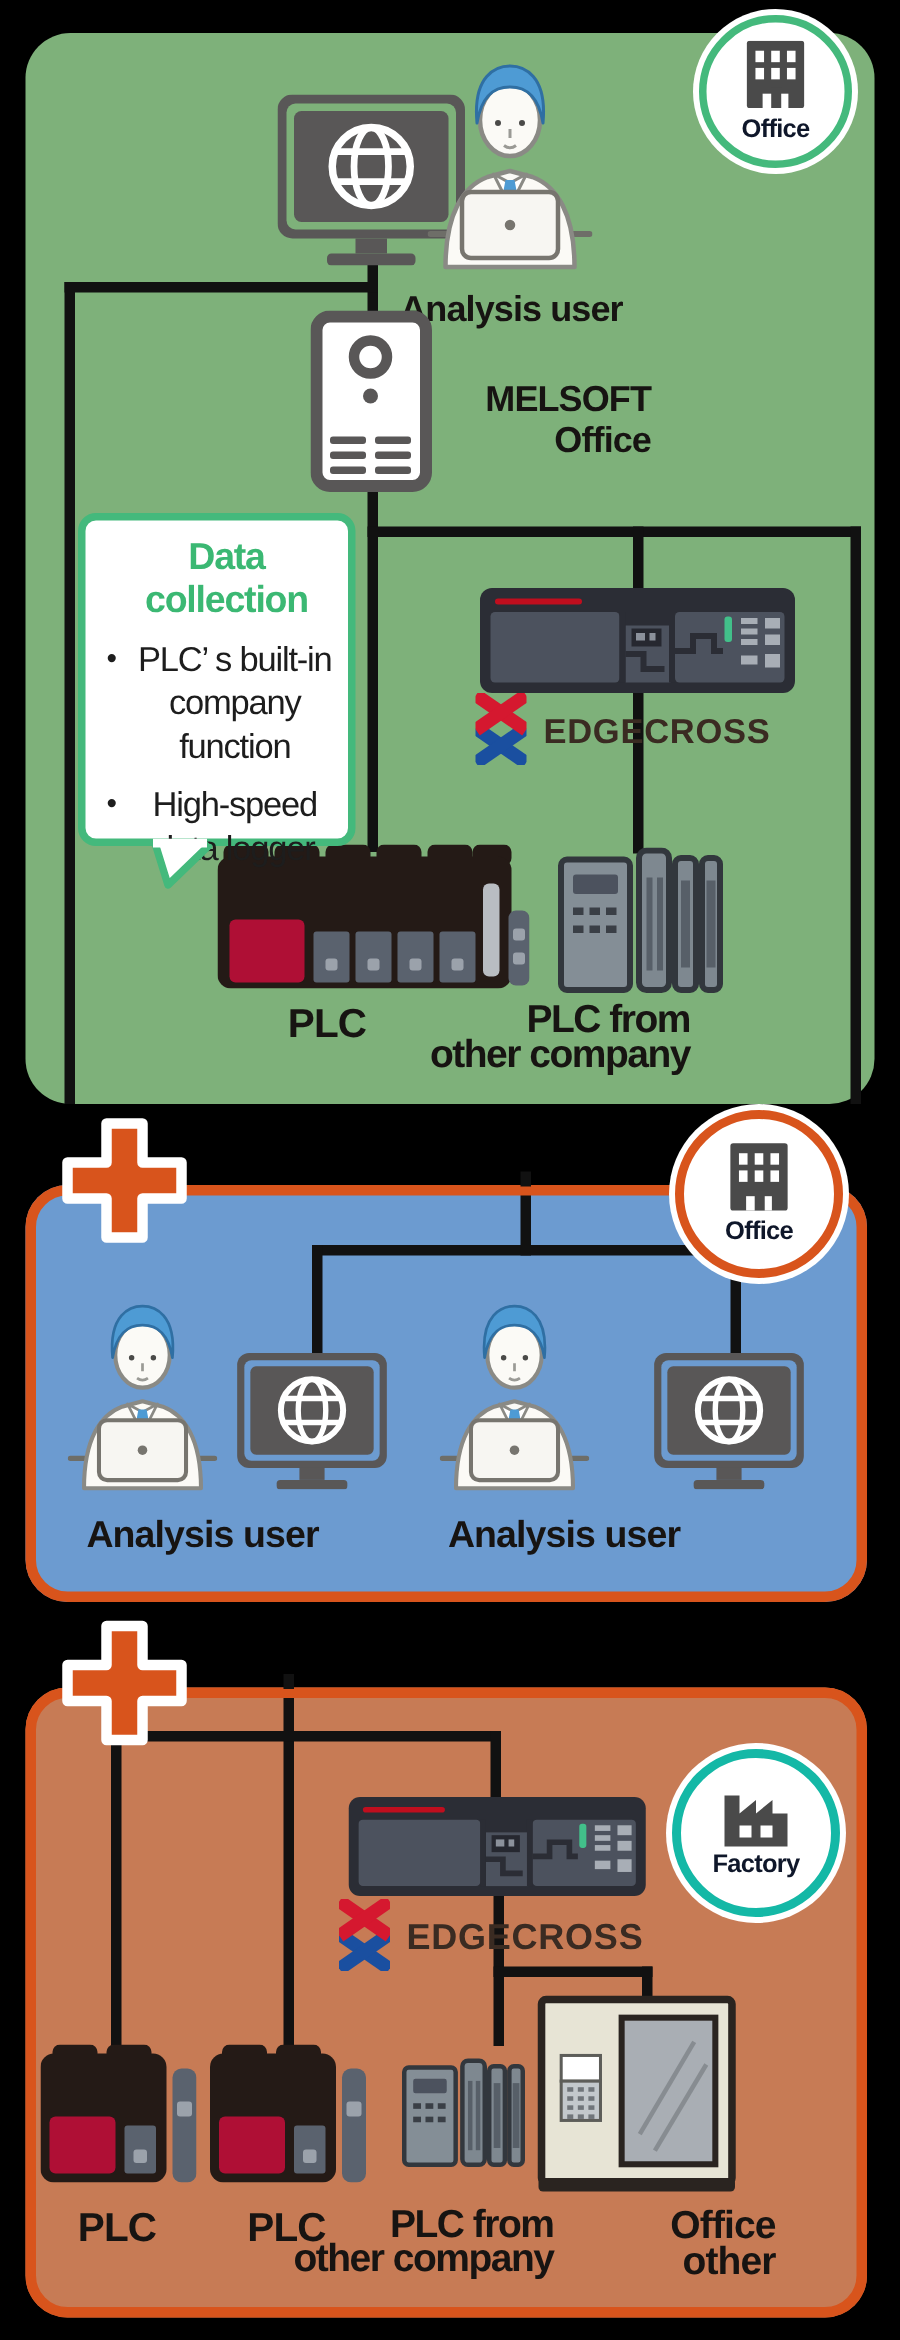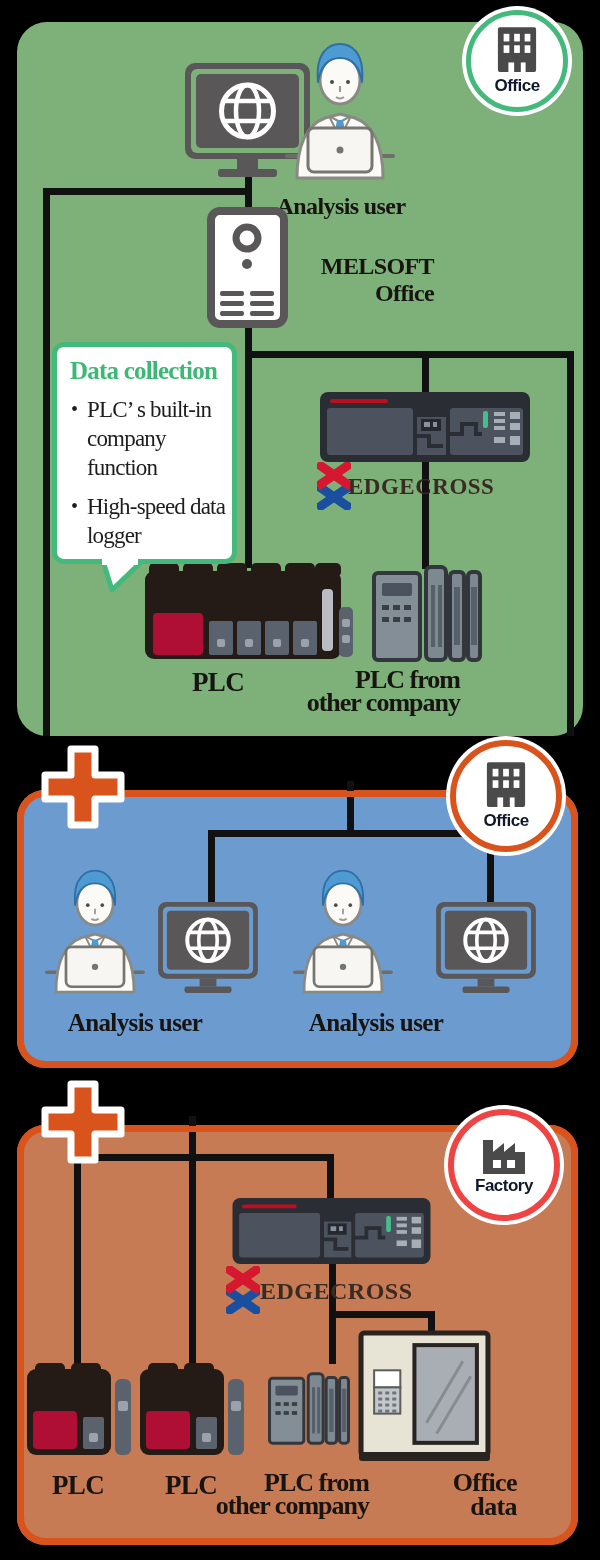--- a/index.html
+++ b/index.html
@@ -1,27 +1,27 @@
 <!DOCTYPE html>
 <html><head>
 <meta charset="utf-8">
 <style>
   html,body{margin:0;padding:0;background:#000;}
   body{width:600px;height:1560px;position:relative;font-family:"Liberation Sans",sans-serif;overflow:hidden;}
-  .panel{position:absolute;font-family:Liberation Serif, serif;}
+  .panel{position:absolute;}
   .panel.bordered::after{content:"";position:absolute;inset:0;border:7px solid #D8541C;border-radius:28px;pointer-events:none;}
   .line{position:absolute;background:#111;}
   .lbl{position:absolute;font-weight:800;color:#171412;text-align:center;letter-spacing:-0.6px;line-height:1.05;white-space:nowrap;}
   .badge{position:absolute;background:#fff;border-radius:50%;box-shadow:0 0 0 4px #fff;display:flex;flex-direction:column;align-items:center;justify-content:center;z-index:30;}
   .badge .badge-label{font-weight:800;font-size:17px;color:#0f172a;letter-spacing:-0.5px;margin-top:1px;}
-  .bubble{position:absolute;background:#fff;border:5px solid #44B97C;border-radius:12px;box-sizing:border-box;z-index:5;}
+  .bubble{position:absolute;background:#fff;border:5px solid #44B97C;border-radius:12px;box-sizing:border-box;z-index:5;text-align:center;}
   .bubble-title{font-weight:800;font-size:25px;color:#3BB873;letter-spacing:-0.8px;margin:10px 0 0 13px;}
   .bubble-item{position:relative;font-size:23px;font-weight:500;color:#1d1d1d;line-height:29px;letter-spacing:-0.8px;padding-left:18px;margin:10px 6px 0 12px;}
   .bullet-marker{position:absolute;left:2px;top:0;font-size:20px;}
-  .ec-text{position:absolute;font-weight:800;color:#3A2B22;letter-spacing:0.5px;white-space:nowrap;}
+  .ec-text{position:absolute;font-weight:800;color:#3A2B22;text-align:center;letter-spacing:0.5px;white-space:nowrap;}
   svg.icon{position:absolute;display:block;}
   .two-line div{white-space:nowrap;text-align:right;}
 </style>
 </head>
 <body>
 
 <svg width="0" height="0" style="position:absolute" aria-hidden="true">
   <defs>
     <symbol id="sym-monitor" viewBox="0 0 125 114">
       <rect x="0" y="0" width="125" height="96" rx="10" fill="#595757"></rect>
@@ -339,21 +339,21 @@
   <div class="lbl two-line" style="left:172px;top:346px;width:180px;font-size:26px;line-height:23px;letter-spacing:-1px;">
     <div>PLC from</div>
     <div>other company</div>
   </div>
 
   <svg class="icon" style="left:341px;top:205px;" width="133" height="133">
       <use href="#sym-machine"></use>
     </svg>
   <div class="lbl two-line" style="left:320px;top:346px;width:180px;font-size:26px;line-height:24px;">
     <div>Office</div>
-    <div>data</div>
+    <div>other</div>
   </div>
 </div>
 
 <div class="line" style="left:347px;top:781px;width:7px;height:10px;z-index:20;"></div>
 <div class="line" style="left:189px;top:1116px;width:7px;height:10px;z-index:20;"></div>
 
 <svg class="icon" style="left:37px;top:741px;z-index:40;" width="92" height="92">
     <use href="#sym-plus"></use>
   </svg>
 <svg class="icon" style="left:37px;top:1076px;z-index:40;" width="92" height="92">
@@ -367,18 +367,18 @@
   <div class="badge-label">Office</div>
 </div>
 
 <div class="badge" style="left:450px;top:740px;width:100px;height:100px;border:6px solid #D8541C;">
   <svg width="42" height="48" style="display:block;">
       <use href="#sym-building"></use>
     </svg>
   <div class="badge-label">Office</div>
 </div>
 
-<div class="badge" style="left:448px;top:1109px;width:100px;height:100px;border:6px solid #ef4444;">
+<div class="badge" style="left:448px;top:1166px;width:100px;height:100px;border:6px solid #14b8a6;">
   <svg width="48" height="40" style="display:block;">
       <use href="#sym-factory"></use>
     </svg>
   <div class="badge-label">Factory</div>
 </div>
 
 </body></html>

